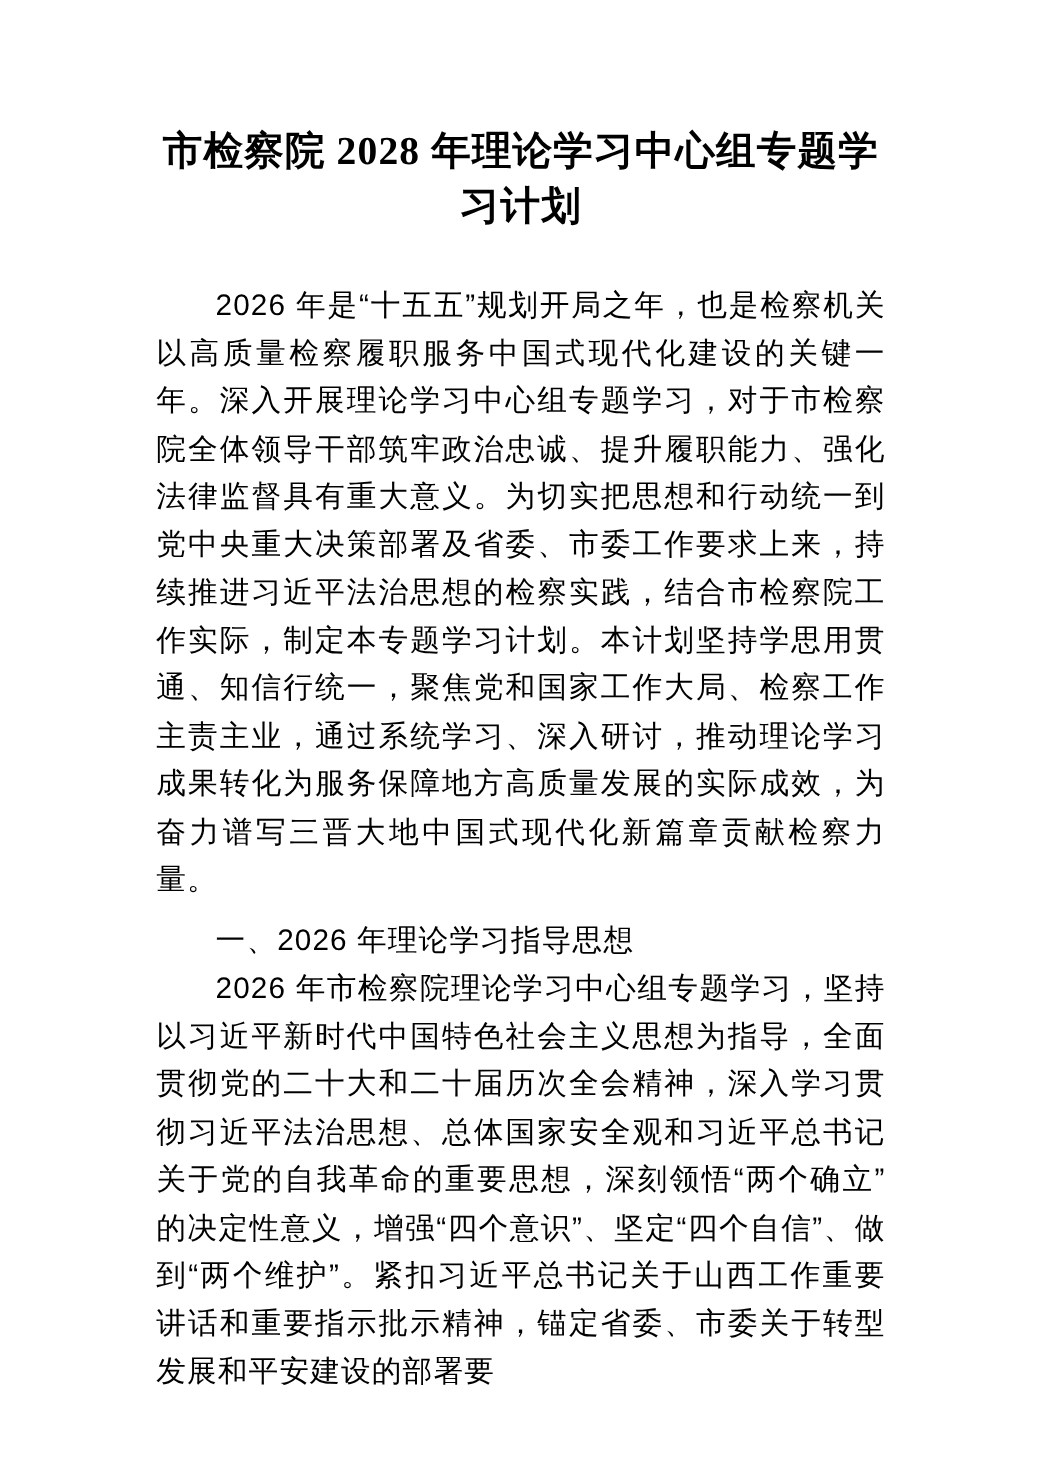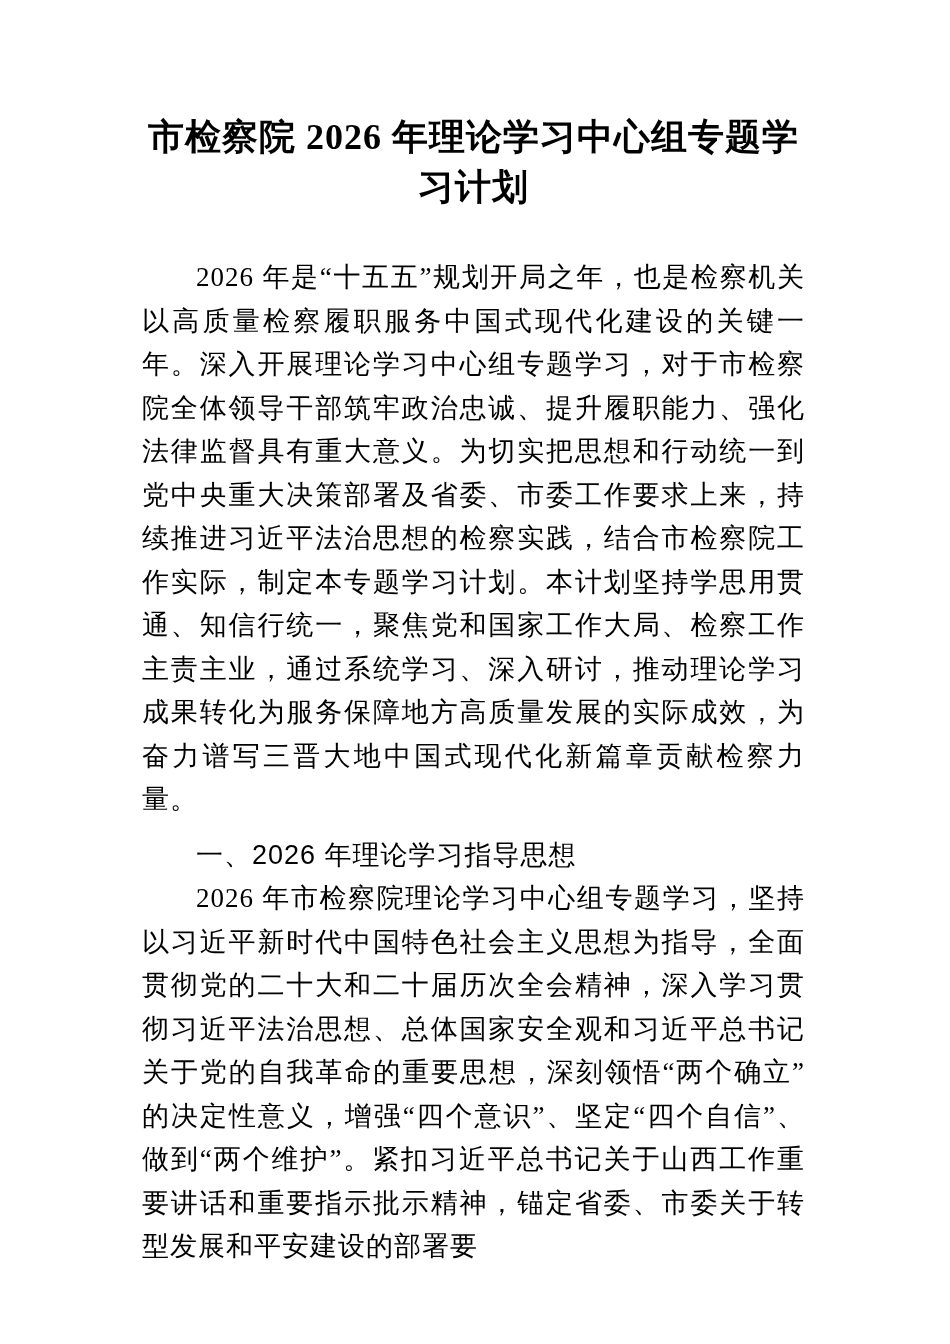--- a/index.html
+++ b/index.html
@@ -22,21 +22,21 @@
     margin: 0 0 44px 0;
     font-family: "Liberation Serif", "DejaVu Serif", serif;
     font-weight: 700;
     font-size: 36px;
     line-height: 50px;
     text-align: center;
     letter-spacing: 1px;
   }
   .body-para {
     margin: 0;
-    font-family: Liberation Serif, serif;
+    font-family: Liberation Sans, sans-serif;
     font-weight: 400;
     font-size: 27px;
     line-height: 43.5px;
     text-align: justify;
     text-justify: inter-character;
     text-indent: 54px;
     letter-spacing: 1px;
   }
   .section-heading {
     margin: 12px 0 0 0;
@@ -45,20 +45,20 @@
     font-size: 27px;
     line-height: 43.5px;
     text-indent: 54px;
     letter-spacing: 1px;
   }
 </style>
 </head>
 <body>
 
 <div class="page">
-  <h1 class="doc-title">市检察院 2026 年理论学习中心组专题学习计划</h1>
+  <h1 class="doc-title">市检察院 2028 年理论学习中心组专题学习计划</h1>
 
   <p class="body-para">2026 年是“十五五”规划开局之年，也是检察机关以高质量检察履职服务中国式现代化建设的关键一年。深入开展理论学习中心组专题学习，对于市检察院全体领导干部筑牢政治忠诚、提升履职能力、强化法律监督具有重大意义。为切实把思想和行动统一到党中央重大决策部署及省委、市委工作要求上来，持续推进习近平法治思想的检察实践，结合市检察院工作实际，制定本专题学习计划。本计划坚持学思用贯通、知信行统一，聚焦党和国家工作大局、检察工作主责主业，通过系统学习、深入研讨，推动理论学习成果转化为服务保障地方高质量发展的实际成效，为奋力谱写三晋大地中国式现代化新篇章贡献检察力量。</p>
 
   <h2 class="section-heading">一、2026 年理论学习指导思想</h2>
 
   <p class="body-para">2026 年市检察院理论学习中心组专题学习，坚持以习近平新时代中国特色社会主义思想为指导，全面贯彻党的二十大和二十届历次全会精神，深入学习贯彻习近平法治思想、总体国家安全观和习近平总书记关于党的自我革命的重要思想，深刻领悟“两个确立”的决定性意义，增强“四个意识”、坚定“四个自信”、做到“两个维护”。紧扣习近平总书记关于山西工作重要讲话和重要指示批示精神，锚定省委、市委关于转型发展和平安建设的部署要</p>
 </div>
 
 </body></html>

